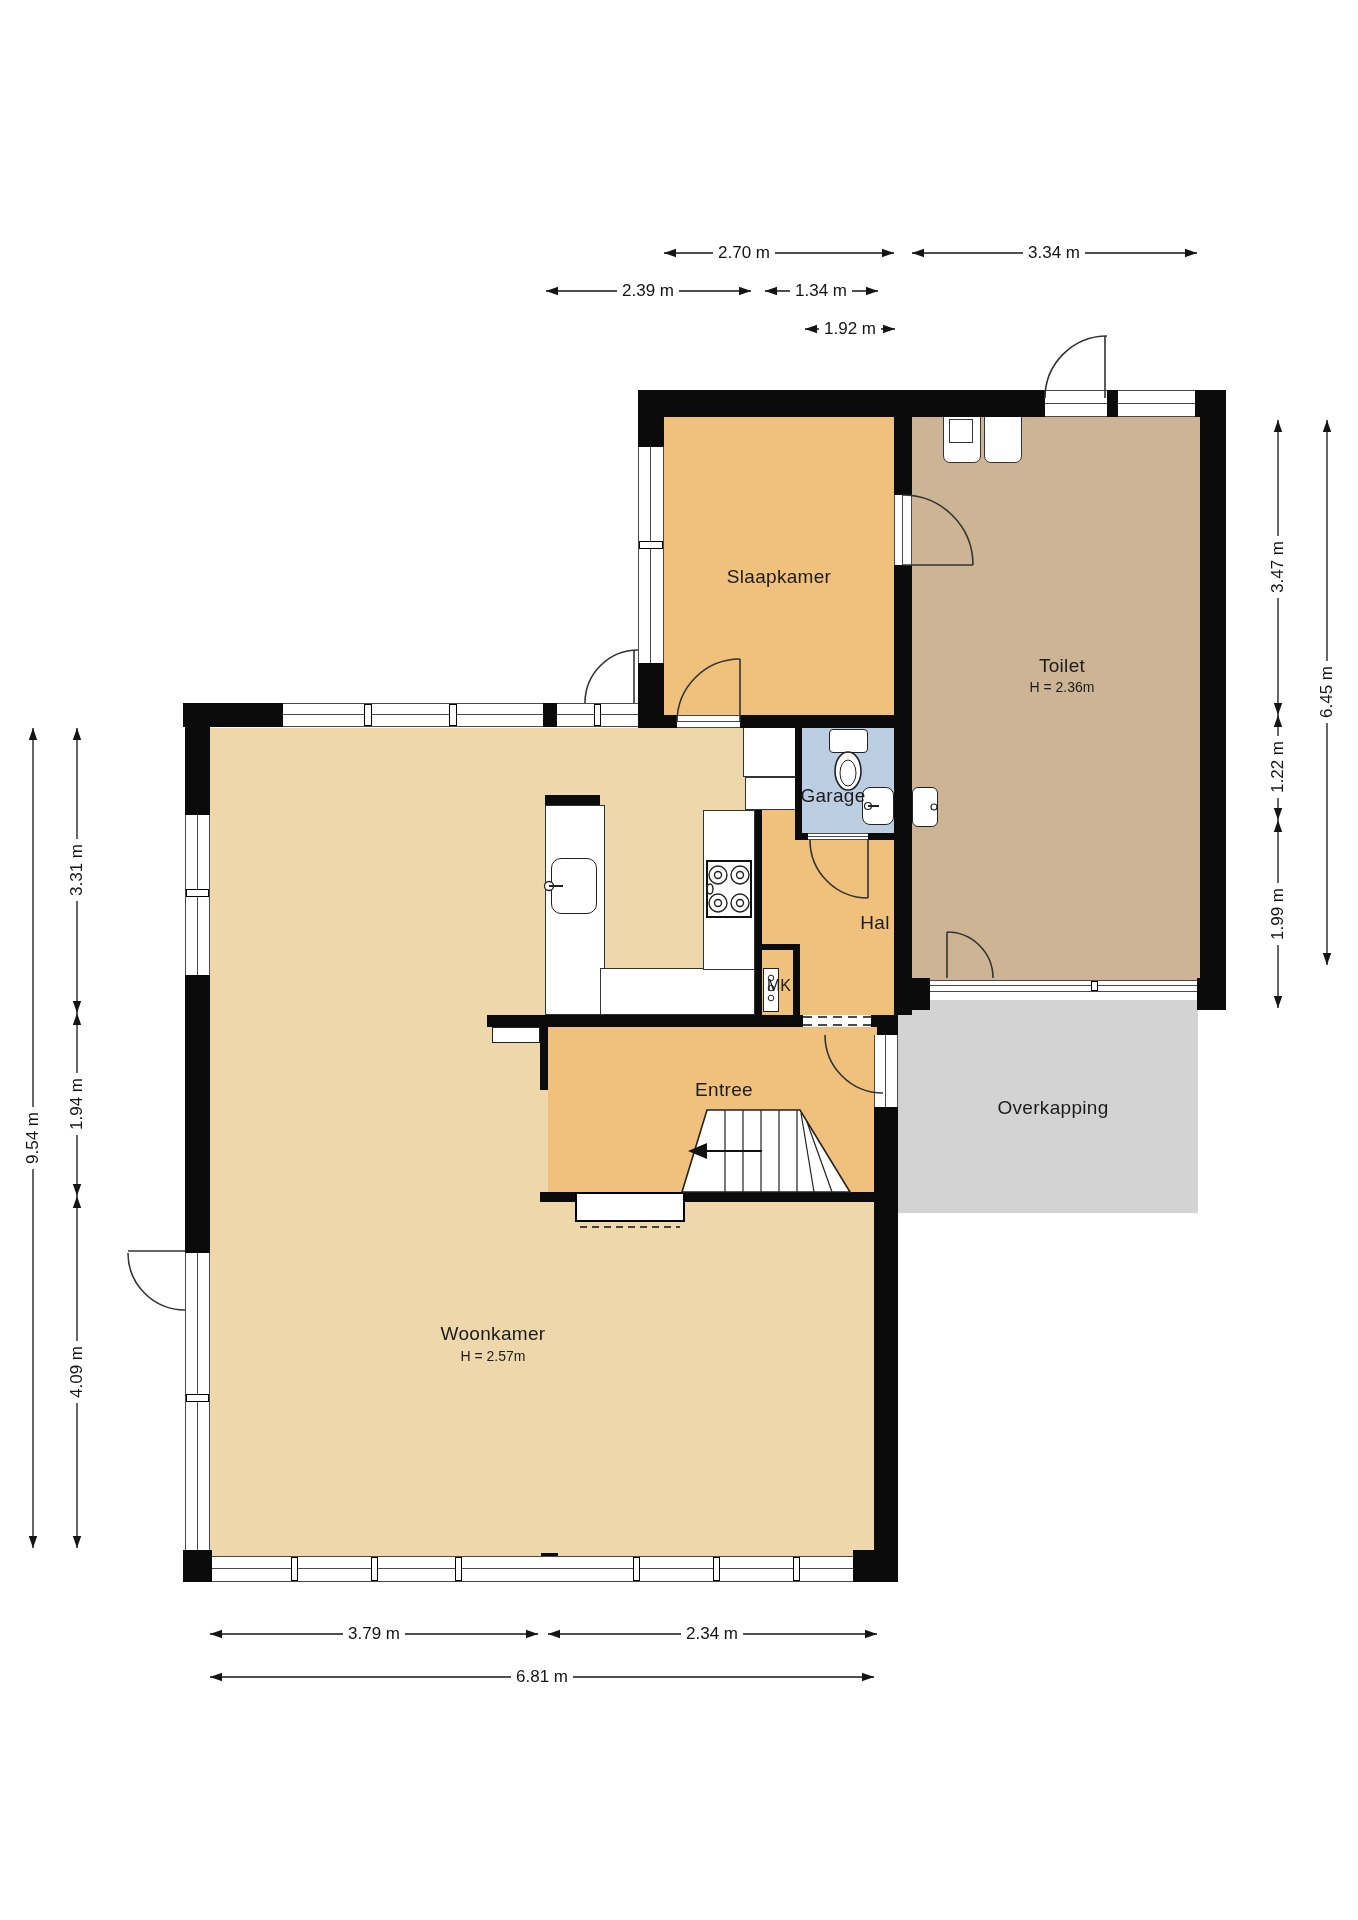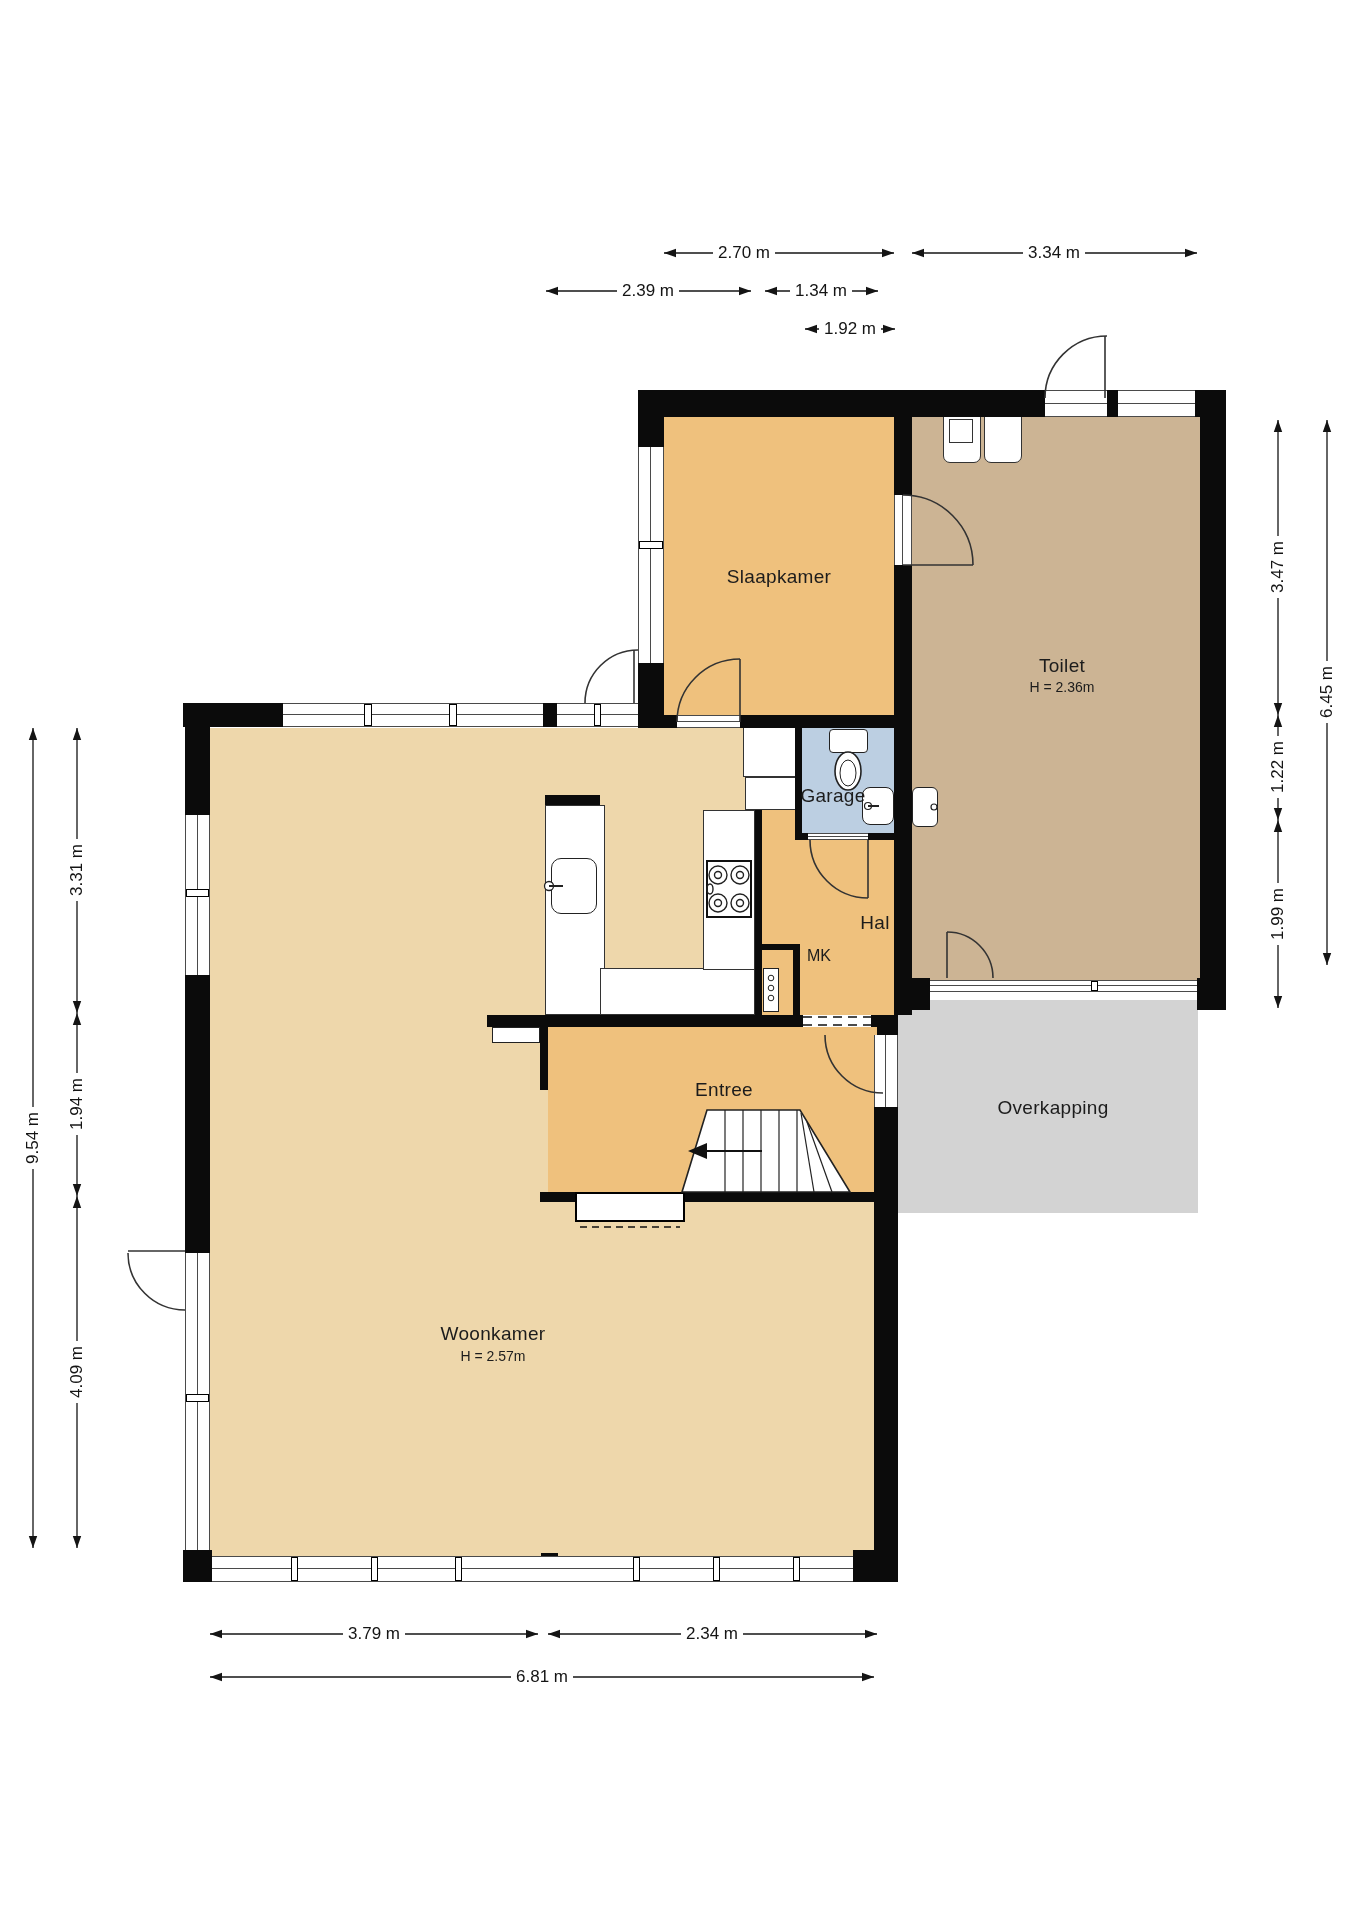--- a/index.html
+++ b/index.html
@@ -224,21 +224,21 @@
           <circle cx="771" cy="998" r="2.8"></circle>
       </g>
     </g>
   </svg>
 
   <span class="roomlab" style="left:779px;top:577px;text-align:center;">Slaapkamer</span>
   <span class="roomlab" style="left:1062px;top:666px;">Toilet</span>
   <span class="sublab" style="left:1062px;top:687px;">H = 2.36m</span>
   <span class="roomlab" style="left:833px;top:796px;">Garage</span>
   <span class="roomlab" style="left:827px;top:923px;margin-left:48px;">Hal</span>
-  <span class="mklab" style="left:779px;top:956px;margin-left:40px;">MK</span>
+  <span class="mklab" style="left:779px;top:986px;">MK</span>
   <span class="roomlab" style="left:724px;top:1090px;">Entree</span>
   <span class="roomlab" style="left:493px;top:1334px;">Woonkamer</span>
   <span class="sublab" style="left:493px;top:1356px;">H = 2.57m</span>
   <span class="roomlab" style="left:1053px;top:1108px;">Overkapping</span>
 
   <span class="dimlab" style="left:744px;top:253px;">2.70 m</span>
   <span class="dimlab" style="left:1054px;top:253px;">3.34 m</span>
   <span class="dimlab" style="left:648px;top:291px;">2.39 m</span>
   <span class="dimlab" style="left:821px;top:291px;">1.34 m</span>
   <span class="dimlab" style="left:850px;top:329px;">1.92 m</span>

